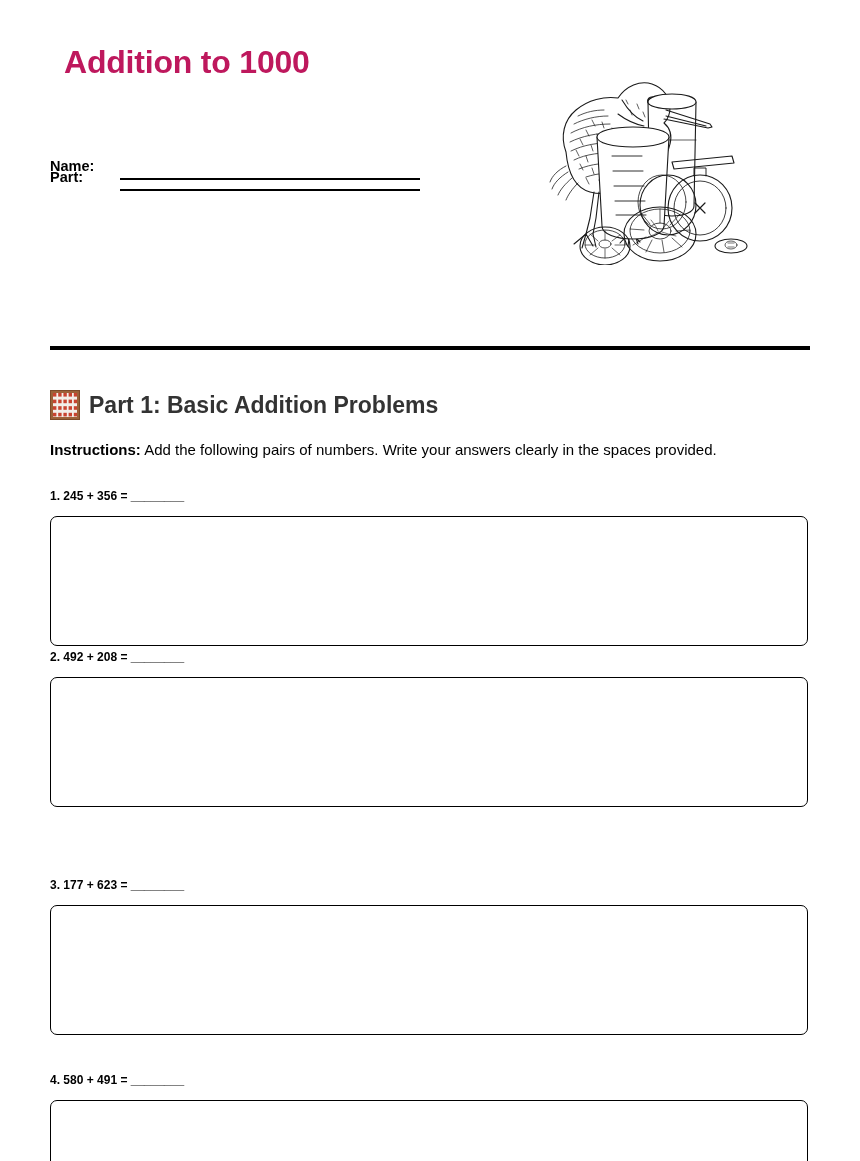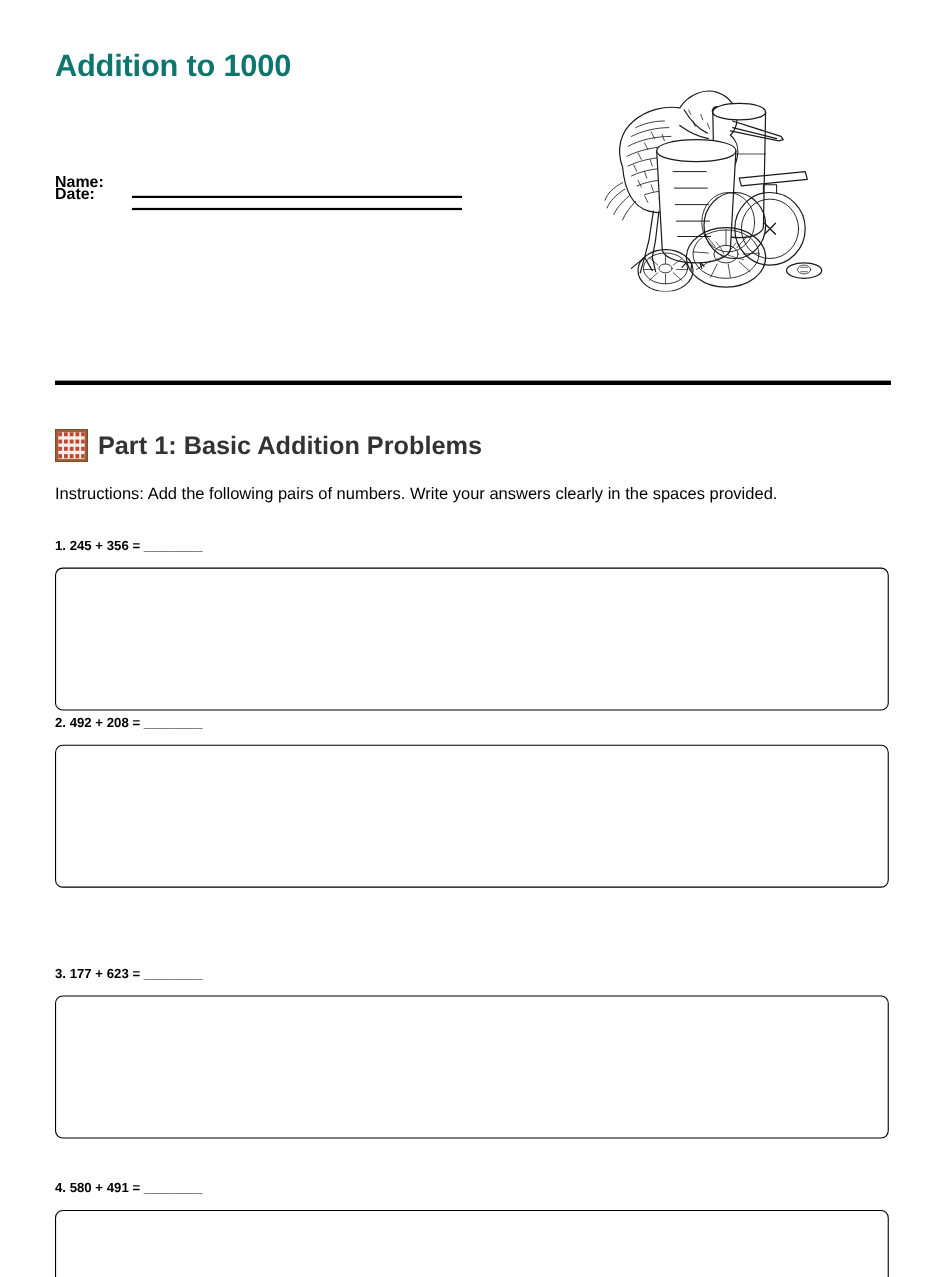--- a/index.html
+++ b/index.html
@@ -29,27 +29,27 @@
   .header {
     position: absolute;
     left: 50px;
     top: 44px;
     width: 760px;
     height: 270px;
   }
 
   .worksheet-title {
     position: absolute;
-    left: 0;
+    left: 14px;
     top: 0;
     margin: 0;
-    font-size: 28px;
+    font-size: 32px;
     font-weight: bold;
     letter-spacing: -0.2px;
-    color: #0f766e;
+    color: #be185d;
     line-height: 1.15;
     white-space: nowrap;
   }
 
   .field-row {
     position: absolute;
     left: 0;
     width: 380px;
     height: 26px;
   }
@@ -128,21 +128,21 @@
   .instructions {
     position: absolute;
     left: 50px;
     top: 440px;
     width: 760px;
     font-size: 15px;
     line-height: 20px;
     color: #000000;
   }
   .instructions-label {
-    font-weight: normal;
+    font-weight: bold;
   }
   .instructions-text {
     font-weight: normal;
   }
 
   
   .problem-block {
     position: absolute;
     left: 50px;
     width: 760px;
@@ -183,21 +183,21 @@
   <div class="header">
 
     <h1 class="worksheet-title">Addition to 1000</h1>
 
     <div class="field-row name-row">
       <span class="field-label">Name:</span>
       <div class="field-line"></div>
     </div>
 
     <div class="field-row date-row">
-      <span class="field-label">Date:</span>
+      <span class="field-label">Part:</span>
       <div class="field-line"></div>
     </div>
   </div>
 
   <div class="illustration">
     <svg viewBox="0 0 260 225" xmlns="http://www.w3.org/2000/svg" fill="none" stroke="#1a1a1a" stroke-width="1.1" stroke-linecap="round" stroke-linejoin="round">
 
       <path d="M66 112 C60 96 64 80 76 70 C88 60 104 56 118 58
                C126 46 140 40 152 44 C164 48 170 58 170 68
                C170 74 168 79 164 83

